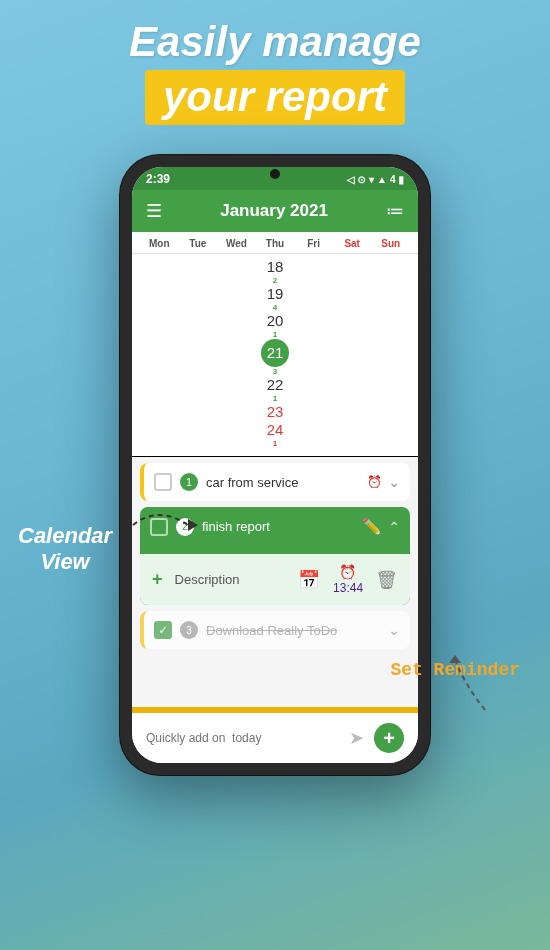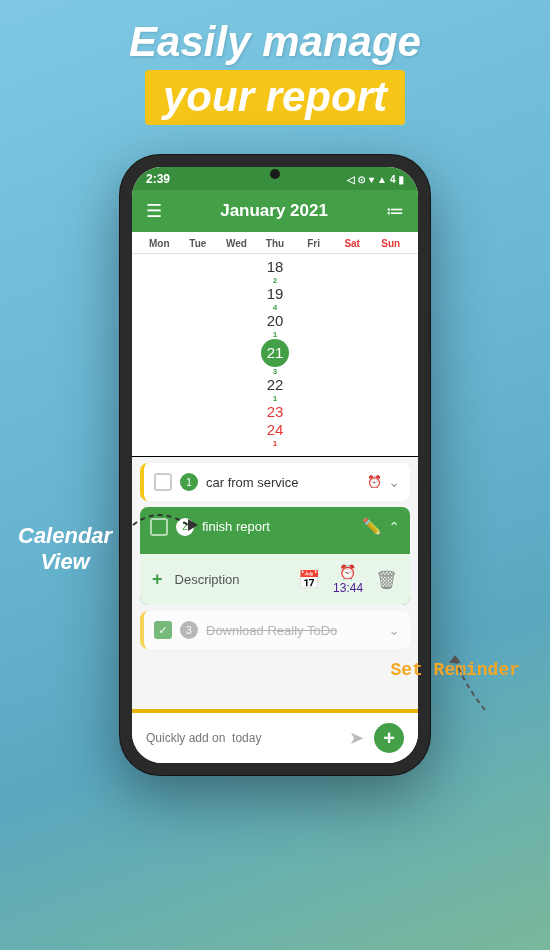--- a/index.html
+++ b/index.html
@@ -294,21 +294,21 @@
       align-items: center;
       gap: 1px;
     }
     .detail-reminder-icon { font-size: 14px; color: #43a047; }
     .detail-reminder-time { font-size: 12px; color: #4c1d95; font-weight: normal; }
     .detail-trash { font-size: 18px; color: #888; }
 
     
     .bottom-bar {
       background: white;
-      border-top: 4px solid #eab308;
+      border-top: 6px solid #eab308;
       padding: 10px 14px;
       display: flex;
       align-items: center;
       gap: 10px;
     }
     .bottom-input {
       flex: 1;
       font-size: 12px;
       color: #aaa;
       border: none;

